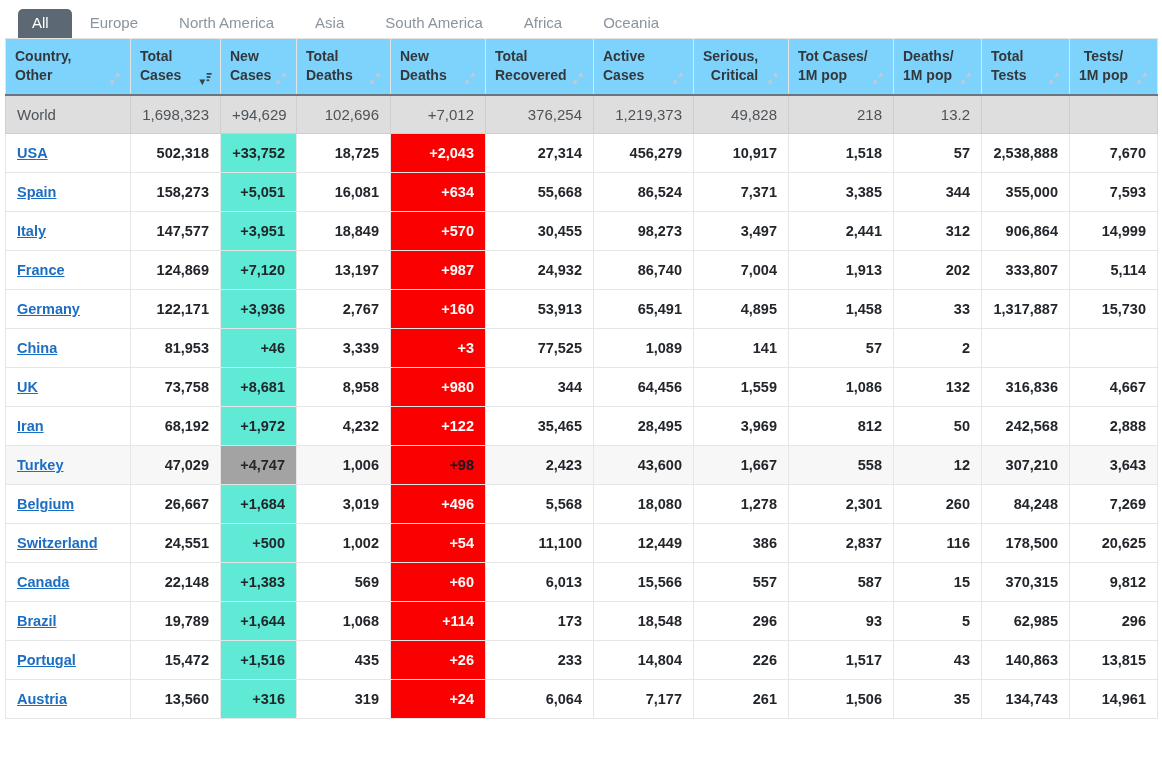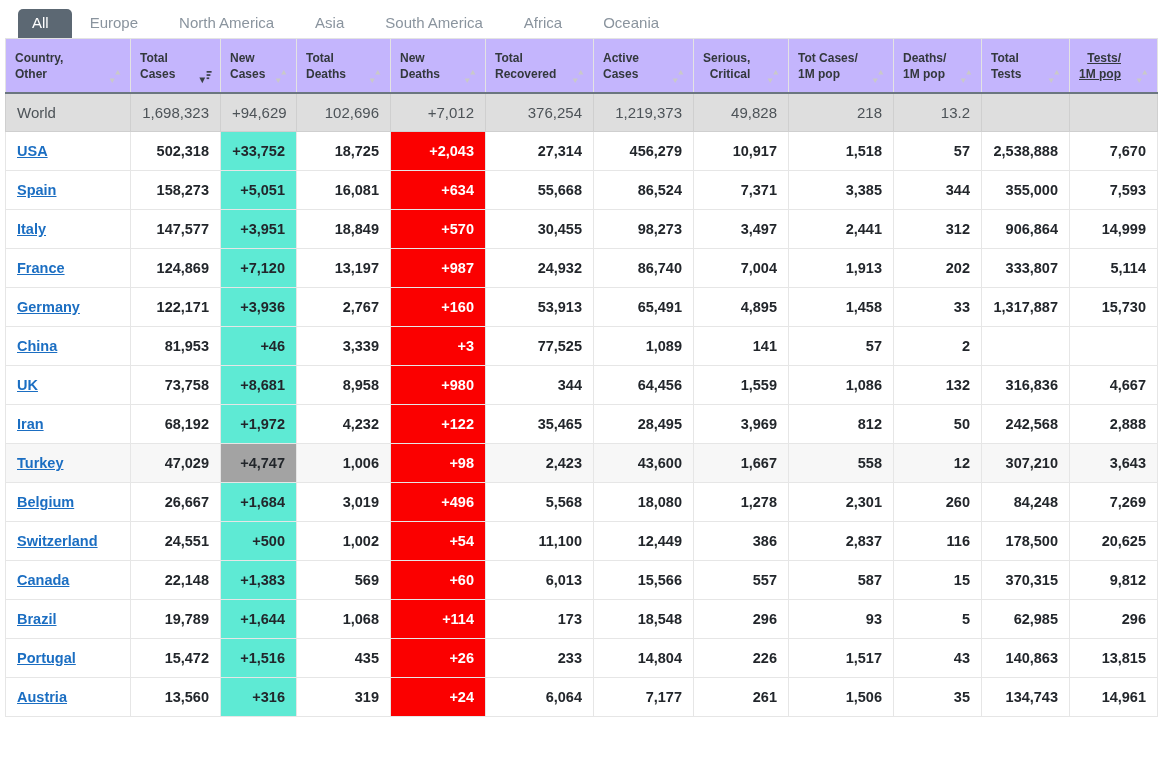--- a/index.html
+++ b/index.html
@@ -50,26 +50,26 @@
   }
   table#main-table {
     border-collapse: collapse;
     width: 1152px;
     table-layout: fixed;
     font-size: 14.5px;
   }
 
   
   thead th {
-    background: #c4b5fd;
+    background: #7dd3fc;
     border: 1px solid #e3e3e3;
     border-bottom: 2px solid #6b7680;
     color: #33383d;
     font-weight: bold;
-    font-size: 12px;
+    font-size: 14px;
     line-height: 1.35;
     text-align: left;
     vertical-align: bottom;
     padding: 8px 9px 9px 9px;
     height: 54px;
     box-sizing: border-box;
     position: relative;
     cursor: pointer;
     white-space: nowrap;
   }
@@ -132,21 +132,21 @@
   tr.alt td { background: #f7f7f7; }
 
   td.new-cases { background: #5eead4; }
   tr.alt td.new-cases { background: #a3a3a3; }
   tr.world-row td.new-cases { background: #dedede; }
 
   td.new-deaths {
     background: #fb0000;
     color: #ffffff;
   }
-  tr.alt td.new-deaths { background: #fb0000; color: #ffffff; }
+  tr.alt td.new-deaths { background: #fb0000; color: #0f172a; }
   tr.world-row td.new-deaths { background: #dedede; color: #4d5358; }
 </style>
 </head>
 <body>
 
 <div id="tabs-bar">
     <div class="tab active">All</div>
     <div class="tab">Europe</div>
     <div class="tab">North America</div>
     <div class="tab">Asia</div>
@@ -289,21 +289,21 @@
             <div class="hd-inner">
               <span class="hd-text"><span>Total</span><br><span>Tests</span></span>
               <span class="sort-ic">
                 <svg width="12" height="15" viewBox="0 0 12 15">
                   <path d="M3.2 14 L0.6 9.4 H5.8 Z" fill="#c9c9c9"></path>
                   <path d="M8.8 1 L11.4 5.6 H6.2 Z" fill="#c9c9c9"></path>
                 </svg>
               </span>
             </div>
           </th>
-          <th style="text-align: right; text-decoration: underline;">
+          <th style="text-align: center;">
             <div class="hd-inner">
               <span class="hd-text"><span>Tests/</span><br><span>1M pop</span></span>
               <span class="sort-ic">
                 <svg width="12" height="15" viewBox="0 0 12 15">
                   <path d="M3.2 14 L0.6 9.4 H5.8 Z" fill="#c9c9c9"></path>
                   <path d="M8.8 1 L11.4 5.6 H6.2 Z" fill="#c9c9c9"></path>
                 </svg>
               </span>
             </div>
           </th>

